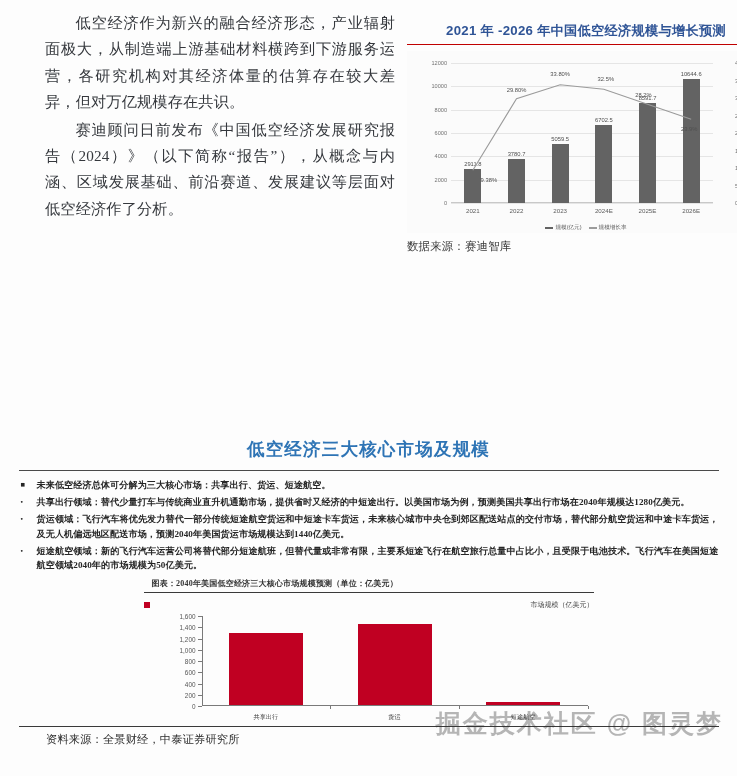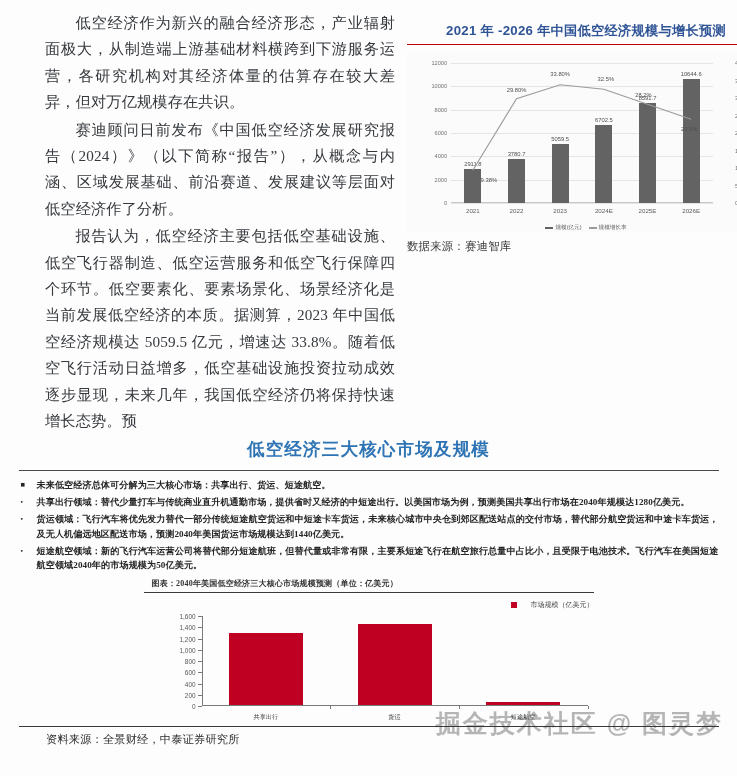--- a/index.html
+++ b/index.html
@@ -191,21 +191,21 @@
     font-family: "Liberation Serif", "DejaVu Serif", serif;
     font-size: 8px;
     font-weight: bold;
     color: #333;
     padding-left: 8px;
     padding-bottom: 3px;
     border-bottom: 1.1px solid #3a3a3a;
     letter-spacing: 0.2px;
   }
   .chart2-legend {
-    display: flex; justify-content: flex-end; align-items: center;
+    display: flex; justify-content: space-between; align-items: center;
     gap: 14px;
     margin-top: 7px;
     font-family: "Liberation Serif", "DejaVu Serif", serif;
     font-size: 7px; color: #444;
   }
   .chart2-legend i {
     width: 6px; height: 6px; background: #c00022; display: inline-block;
   }
   .chart2-box {
     position: relative;
@@ -279,21 +279,20 @@
 </head>
 <body>
 
 <div id="page">
 
   <div class="top-area">
 
     <div class="col-left">
       <p class="body-par">低空经济作为新兴的融合经济形态，产业辐射面极大，从制造端上游基础材料横跨到下游服务运营，各研究机构对其经济体量的估算存在较大差异，但对万亿规模存在共识。</p>
       <p class="body-par">赛迪顾问日前发布《中国低空经济发展研究报告（2024）》（以下简称“报告”），从概念与内涵、区域发展基础、前沿赛道、发展建议等层面对低空经济作了分析。</p>
-      <p class="body-par">报告认为，低空经济主要包括低空基础设施、低空飞行器制造、低空运营服务和低空飞行保障四个环节。低空要素化、要素场景化、场景经济化是当前发展低空经济的本质。据测算，2023 年中国低空经济规模达 5059.5 亿元，增速达 33.8%。随着低空飞行活动日益增多，低空基础设施投资拉动成效逐步显现，未来几年，我国低空经济仍将保持快速增长态势。预</p>
     </div>
 
     <div class="col-right">
 
       <div class="chart1-wrap">
         <div class="chart1-title">2021 年 -2026 年中国低空经济规模与增长预测</div>
         <div class="chart1-box">
           <div class="c1-plot" id="c1plot">
               <div class="c1-gridline" style="top: 140px;"></div>
               <div class="c1-ylab" style="top: 140px;">0</div>

